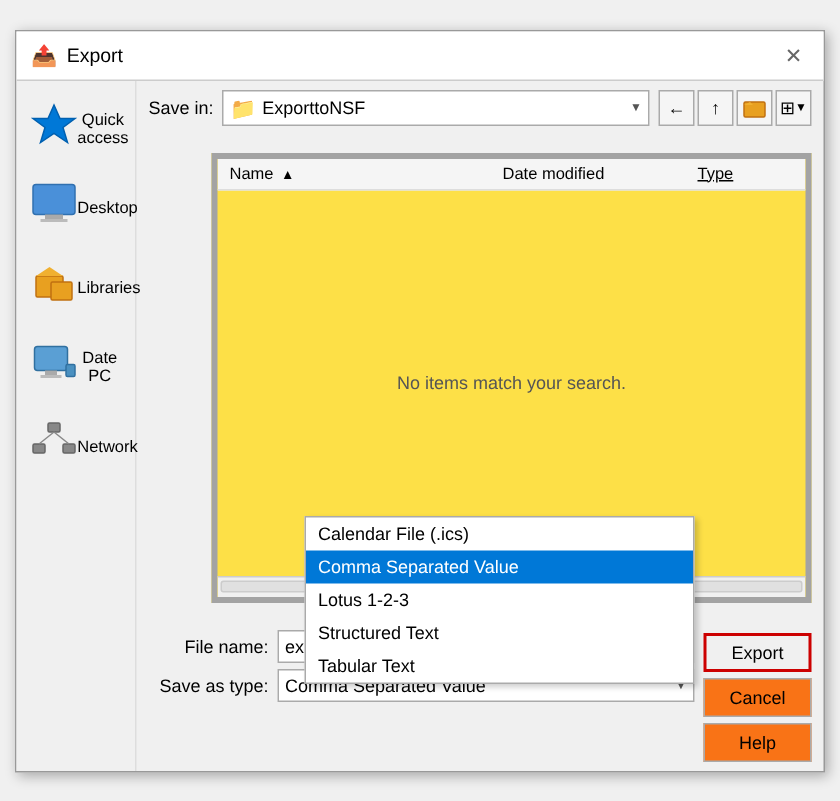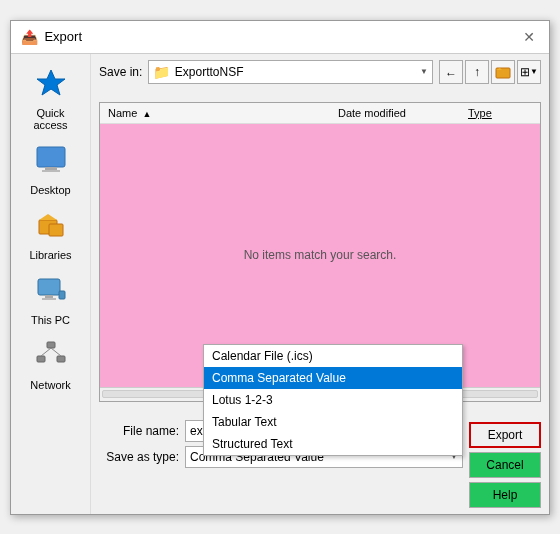--- a/index.html
+++ b/index.html
@@ -60,21 +60,21 @@
       background: #f0f0f0;
       border-right: 1px solid #ddd;
       display: flex;
       flex-direction: column;
       align-items: center;
       padding-top: 8px;
       gap: 4px;
     }
     .sidebar-item {
       display: flex;
-      flex-direction: column;
+      flex-direction: row;
       align-items: center;
       width: 70px;
       padding: 4px;
       cursor: pointer;
       border-radius: 2px;
     }
     .sidebar-item-icon {
       font-size: 28px;
       margin-bottom: 2px;
     }
@@ -136,26 +136,27 @@
       background: #f5f5f5;
       display: flex;
       align-items: center;
       justify-content: center;
       cursor: pointer;
       font-size: 12px;
     }
 
     .file-list-area {
       flex: 1;
-      border: 1px solid #a3a3a3;
-      background: #f9a8d4;
+      border: 4px solid #a3a3a3;
+      background: #fde047;
       margin-bottom: 6px;
       overflow: hidden;
       display: flex;
       flex-direction: column;
+      margin-left: 42px;
     }
     .file-list-header {
       display: flex;
       border-bottom: 1px solid #ddd;
       background: #f5f5f5;
       padding: 2px 0;
     }
     .file-list-col {
       padding: 2px 8px;
       font-size: 11px;
@@ -226,21 +227,21 @@
       display: flex;
       flex-direction: column;
       gap: 4px;
       margin-left: 6px;
       padding-top: 2px;
     }
     .dialog-btn {
       width: 72px;
       height: 26px;
       border: 1px solid #aaa;
-      background: #22c55e;
+      background: #f97316;
       cursor: pointer;
       font-size: 12px;
       display: flex;
       align-items: center;
       justify-content: center;
     }
     .dialog-btn.export-btn {
       border: 2px solid #e00;
       font-weight: normal;
     }
@@ -335,21 +336,21 @@
         <div class="sidebar-item-icon">
           <svg width="32" height="32" viewBox="0 0 32 32">
             <rect x="3" y="6" width="22" height="16" rx="2" fill="#5a9fd4"></rect>
             <rect x="3" y="6" width="22" height="16" rx="2" fill="none" stroke="#3070a0" stroke-width="1"></rect>
             <rect x="10" y="22" width="8" height="3" fill="#aaa"></rect>
             <rect x="7" y="25" width="14" height="2" fill="#bbb"></rect>
             <rect x="24" y="18" width="6" height="8" rx="1" fill="#4a90c0"></rect>
             <rect x="24" y="18" width="6" height="8" rx="1" fill="none" stroke="#3070a0" stroke-width="1"></rect>
           </svg>
         </div>
-        <span class="sidebar-item-label">This PC</span>
+        <span class="sidebar-item-label">Date PC</span>
       </div>
 
       <div class="sidebar-item">
         <div class="sidebar-item-icon">
           <svg width="32" height="32" viewBox="0 0 32 32">
             <rect x="12" y="4" width="8" height="6" rx="1" fill="#888"></rect>
             <rect x="12" y="4" width="8" height="6" rx="1" fill="none" stroke="#666" stroke-width="1"></rect>
             <rect x="2" y="18" width="8" height="6" rx="1" fill="#888"></rect>
             <rect x="2" y="18" width="8" height="6" rx="1" fill="none" stroke="#666" stroke-width="1"></rect>
             <rect x="22" y="18" width="8" height="6" rx="1" fill="#888"></rect>
@@ -441,22 +442,22 @@
           <div class="dropdown-item">
             <span>Calendar File (.ics)</span>
           </div>
           <div class="dropdown-item selected" style="background:#0078d7; color:#fff;">
             <span>Comma Separated Value</span>
           </div>
           <div class="dropdown-item">
             <span>Lotus 1-2-3</span>
           </div>
           <div class="dropdown-item">
+            <span>Structured Text</span>
+          </div>
+          <div class="dropdown-item">
             <span>Tabular Text</span>
-          </div>
-          <div class="dropdown-item">
-            <span>Structured Text</span>
           </div>
         </div>
       </div>
     </div>
   </div>
 </div>
 
 </body></html>

